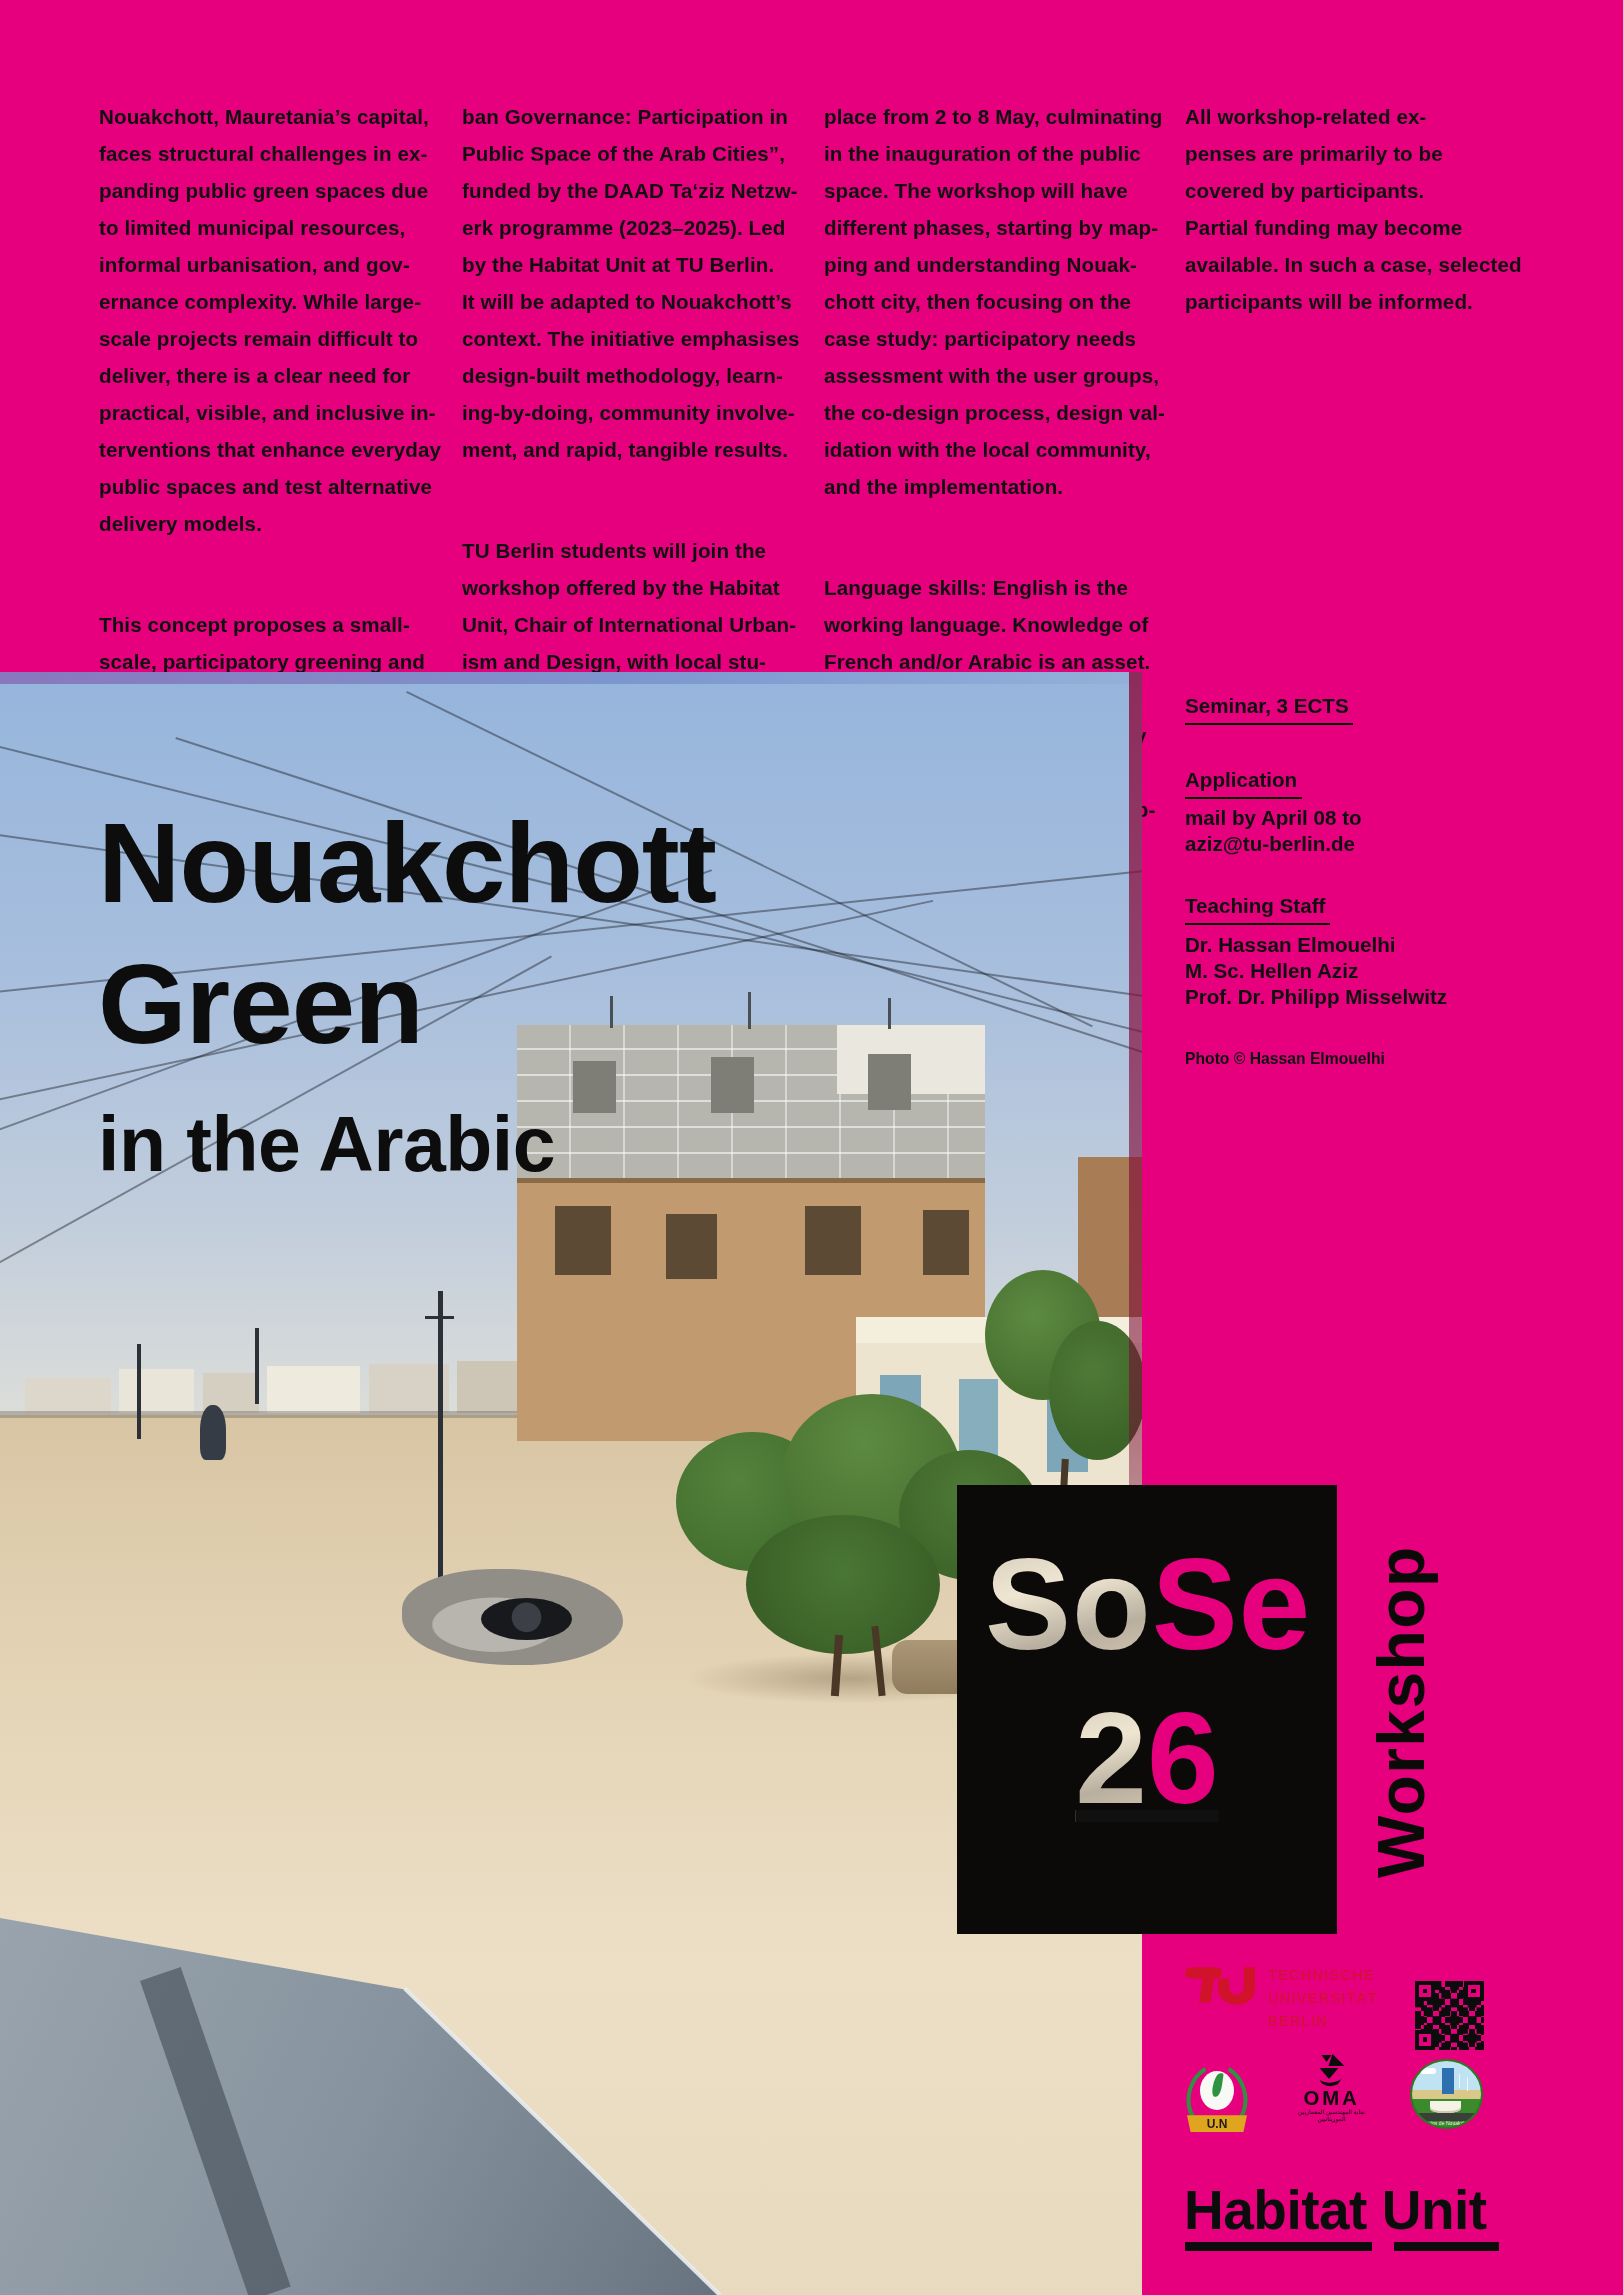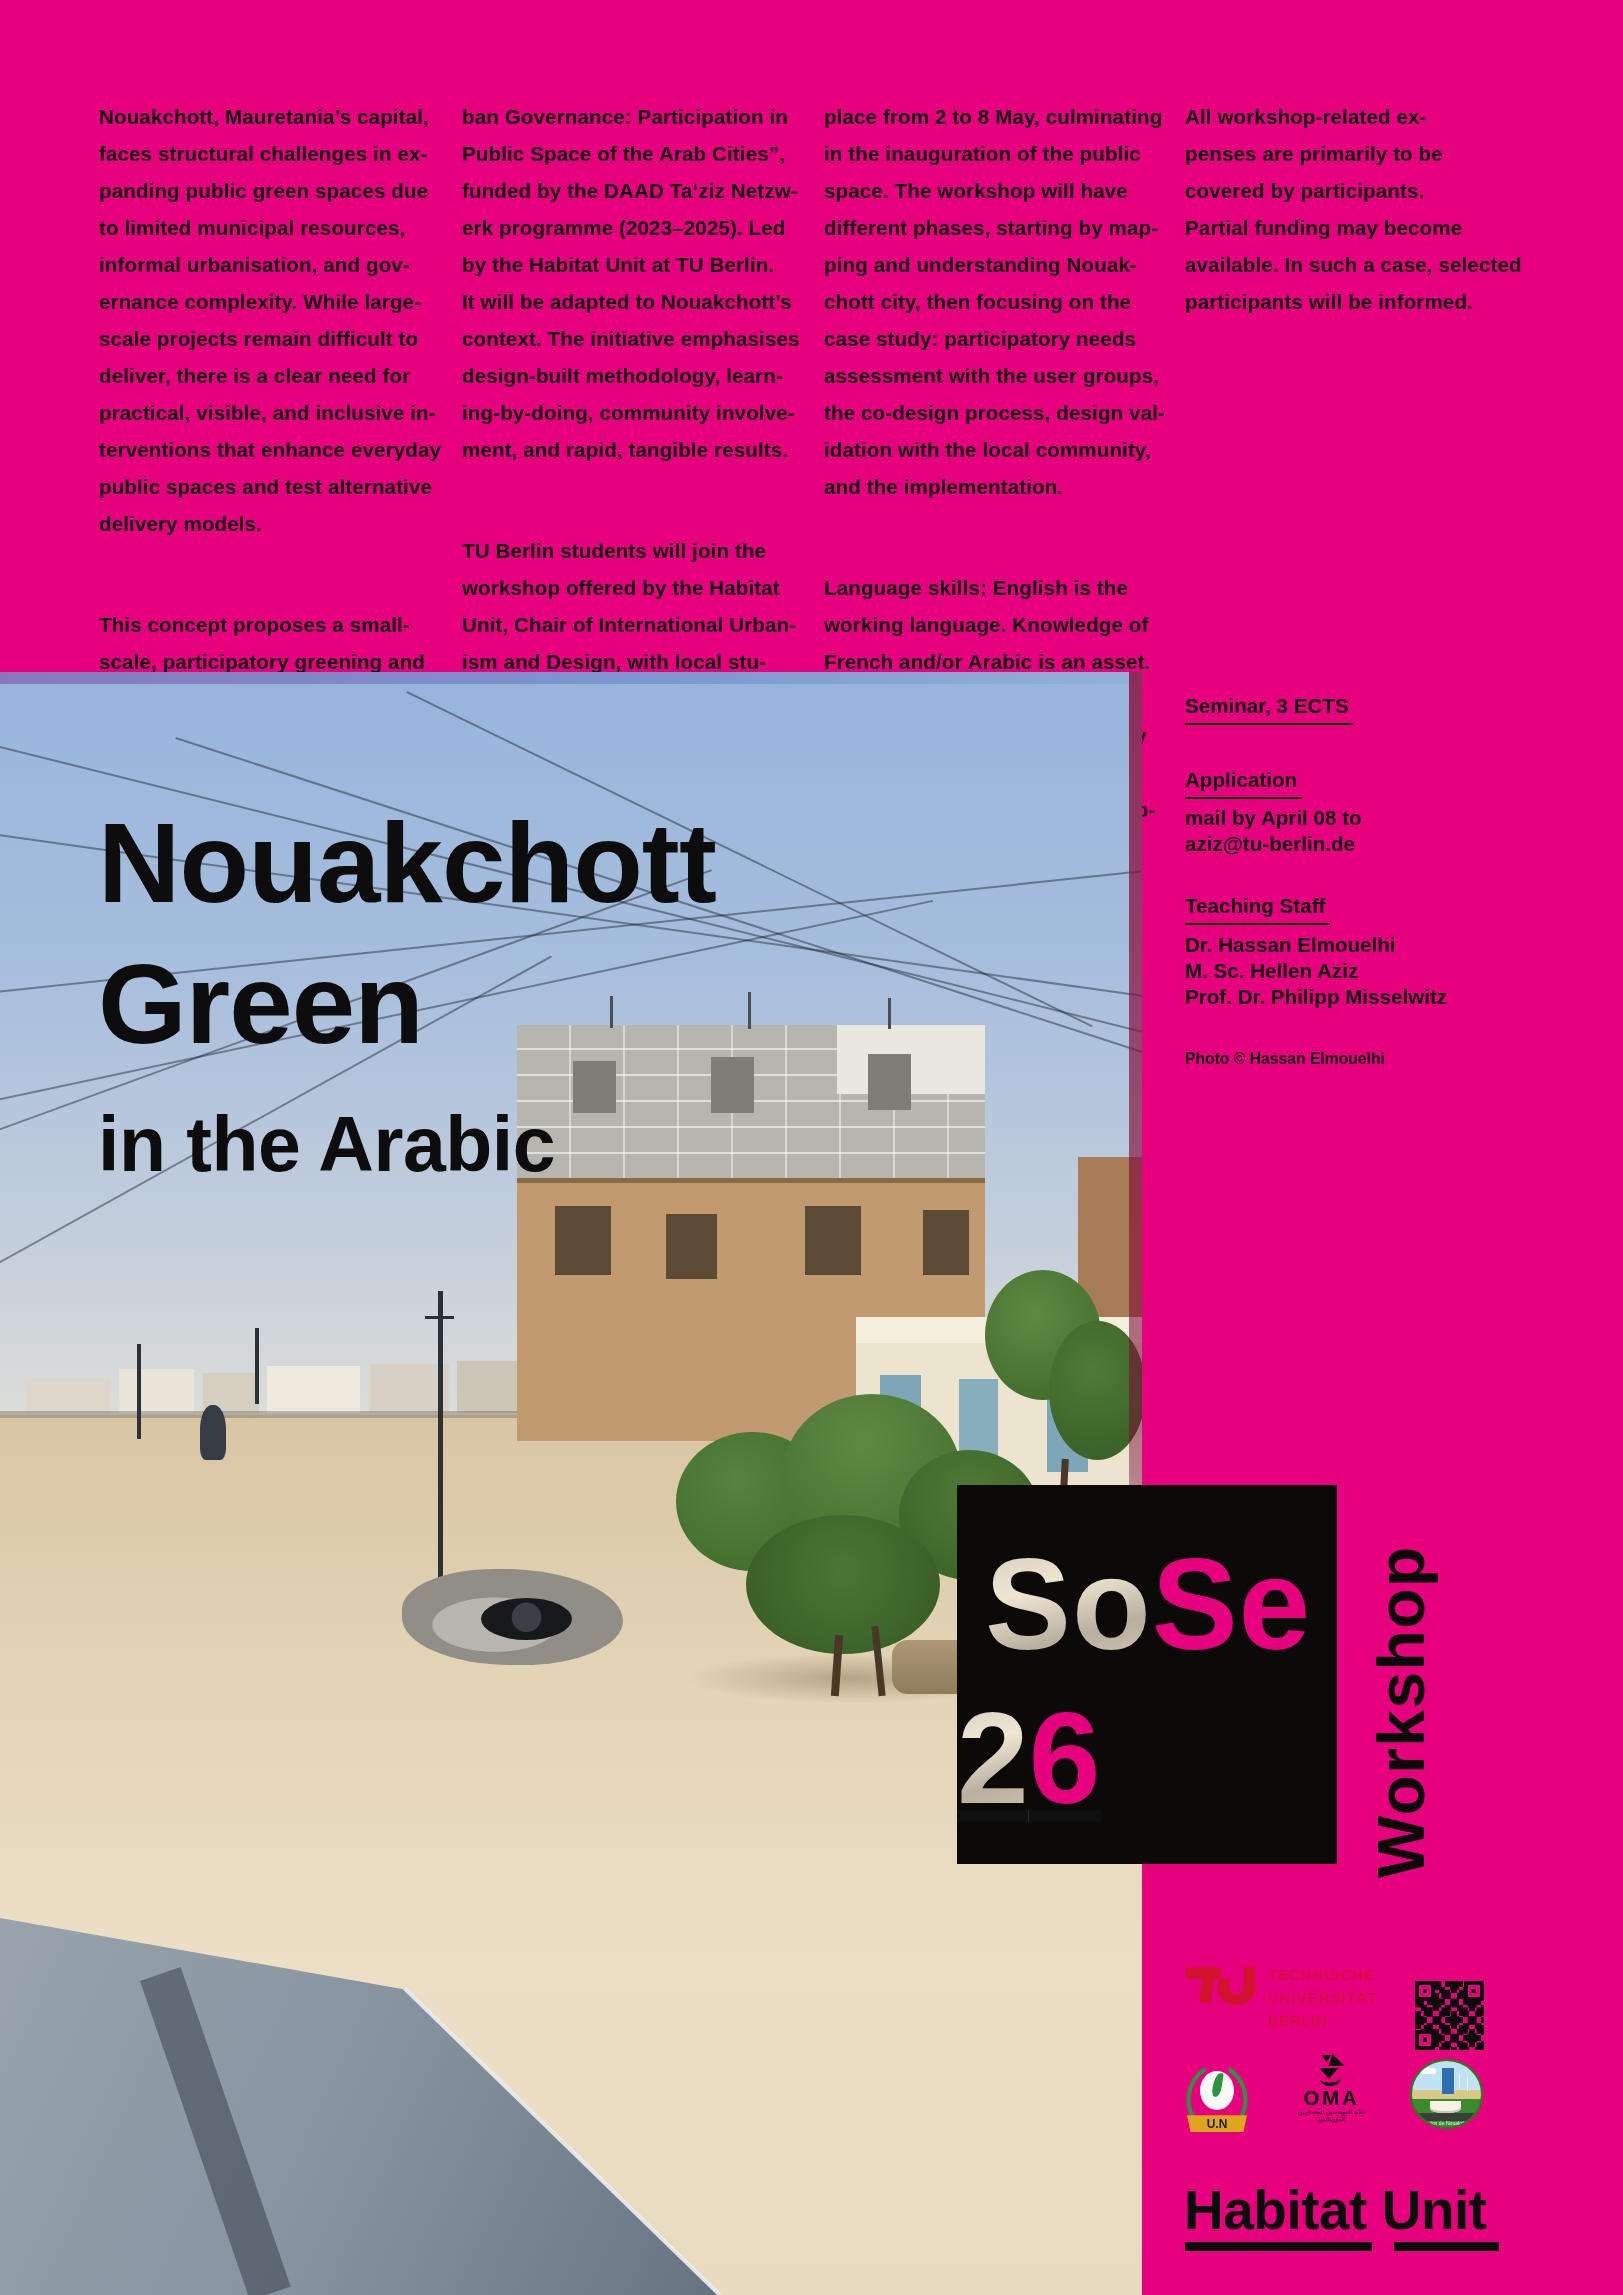--- a/index.html
+++ b/index.html
@@ -64,23 +64,23 @@
   .headline{position:absolute;left:98px;top:792px;font-weight:700;color:#0d0d0d;line-height:141px;}
   .headline .big{font-size:114px;letter-spacing:-0.9px;display:block;}
   .headline .small{font-size:77px;letter-spacing:-0.5px;display:block;margin-top:29px;line-height:83px;}
   
   .info{position:absolute;left:1185px;top:693px;width:435px;font-size:20.6px;line-height:26px;font-weight:700;}
   .sec{margin-bottom:36px;}
   .sec .hd{display:inline-block;border-bottom:2.8px solid #000;padding:0 4.6px 3.7px 0;margin-bottom:6.5px;}
   .sec .bd{white-space:pre-line;}
   .credit{font-size:15.7px;margin-top:12px;font-weight:700;}
   
-  .sose{position:absolute;left:957px;top:1485px;width:380px;height:379px;background:#0b0a08;}
+  .sose{position:absolute;left:957px;top:1485px;width:380px;height:449px;background:#0b0a08;}
   .sose .l1{position:absolute;left:28px;top:55px;font-size:129px;font-weight:700;letter-spacing:0.9px;line-height:1;}
-  .sose .l2{position:absolute;left:0;top:209px;width:100%;text-align:left;font-size:129px;font-weight:700;line-height:1;text-decoration:underline;}
+  .sose .l2{position:absolute;left:0;top:209px;width:100%;text-align:center;font-size:129px;font-weight:700;line-height:1;text-decoration:underline;}
   .knock{background:linear-gradient(165deg,#cfc6b8 0%,#efe6d2 38%,#b9af9f 68%,#dacdb6 100%);
          -webkit-background-clip:text;background-clip:text;color:transparent;}
   .pinktxt{color:#e6007e;}
   .workshop{position:absolute;left:1363px;top:1878px;transform:rotate(-90deg);transform-origin:0 0;
          font-size:66px;font-weight:700;letter-spacing:1.4px;color:#0b0a08;white-space:nowrap;}
   
   .tulogo{position:absolute;left:1185px;top:1956px;}
   .tuname{position:absolute;left:1268px;top:1964px;font-size:14.3px;line-height:23px;letter-spacing:1.4px;
           color:#d0132b;white-space:pre-line;font-weight:400;}
   .qr{position:absolute;left:1415px;top:1981px;width:69px;height:69px;

